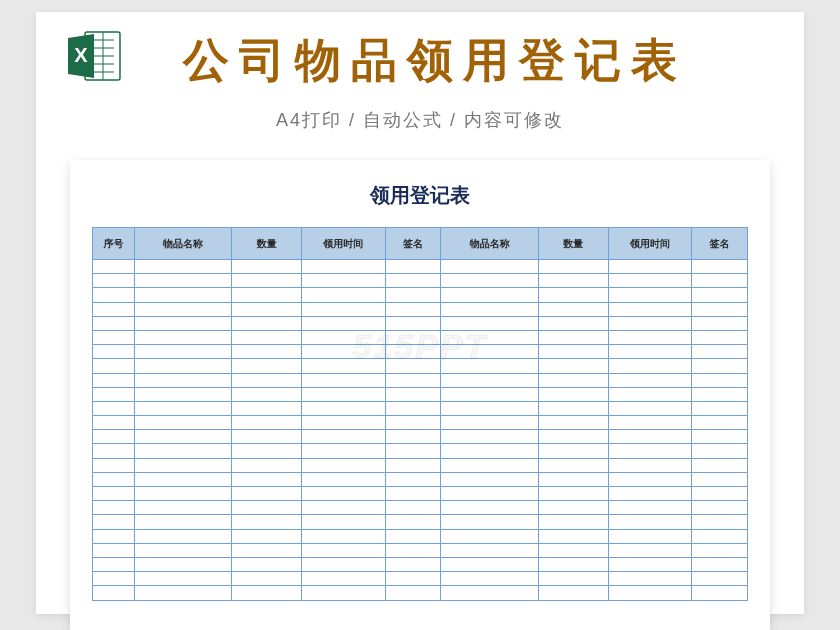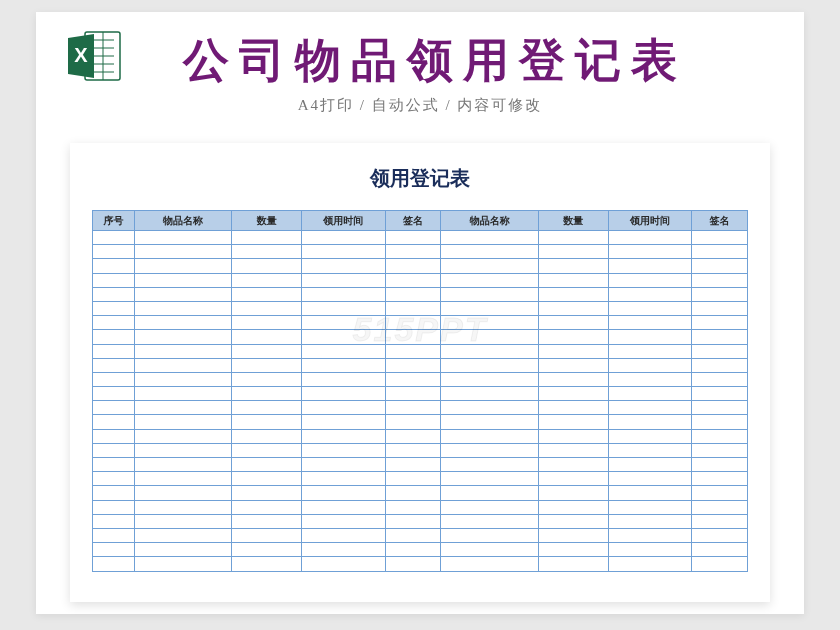--- a/index.html
+++ b/index.html
@@ -26,33 +26,32 @@
       text-align: center;
     }
     .excel-icon {
       position: absolute;
       left: 28px;
       top: 14px;
       width: 60px;
       height: 60px;
     }
     .title {
-      color: #701a75;
+      color: #a16207;
       font-size: 46px;
       font-weight: 700;
       letter-spacing: 10px;
       margin-left: 30px;
       white-space: nowrap;
     }
     .subtitle {
       color: #777;
-      font-size: 15px;
+      font-size: 18px;
       letter-spacing: 2px;
-      margin-top: 4px;
-      font-family: Liberation Serif, serif;
+      margin-top: 16px;
     }
     .sheet-wrap {
       margin: 18px 34px 0 34px;
       background: #ffffff;
       box-shadow: 0 3px 10px rgba(0,0,0,0.13);
       padding: 22px 22px 30px 22px;
       position: relative;
     }
     .watermark {
       position: absolute;
@@ -79,21 +78,21 @@
     table.grid {
       width: 100%;
       border-collapse: collapse;
       table-layout: fixed;
     }
     table.grid th {
       background: #b8cfe8;
       color: #2a2a2a;
       font-size: 10px;
       font-weight: 700;
-      height: 20px;
+      height: 32px;
       border: 1px solid #6fa0d6;
       text-align: center;
       padding: 0;
     }
     table.grid td {
       height: 14.2px;
       border: 1px solid #6fa0d6;
       background: #ffffff;
     }
     .col-seq { width: 6%; }

